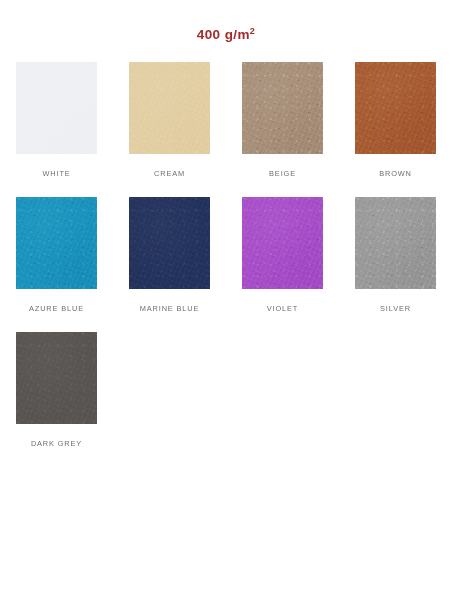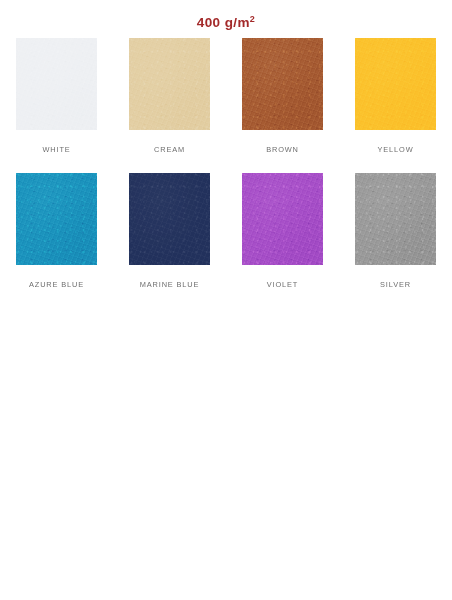--- a/index.html
+++ b/index.html
@@ -23,32 +23,32 @@
     box-sizing: border-box;
   }
 
   .title {
     text-align: center;
     font-size: 13.5px;
     font-weight: bold;
     color: #a32a2a;
     letter-spacing: 0.4px;
     padding-top: 16px;
-    margin: 0 0 2px 0;
+    margin: 12px 0 2px 0;
     line-height: 1;
   }
   .title sup {
     font-size: 9px;
     vertical-align: super;
     line-height: 0;
   }
 
   .grid {
     position: absolute;
-    top: 38px;
+    top: 50px;
     left: 0;
     width: 452px;
     display: grid;
     grid-template-columns: repeat(4, 113px);
     grid-auto-rows: 135px;
   }
 
   .cell {
     display: flex;
     flex-direction: column;
@@ -120,38 +120,42 @@
   <div class="grid">
       <div class="cell">
         <div class="swatch light" style="background-color: rgb(238, 240, 243);"></div>
         <div class="label">WHITE</div>
       </div>
       <div class="cell">
         <div class="swatch light" style="background-color: rgb(227, 207, 164);"></div>
         <div class="label">CREAM</div>
       </div>
       <div class="cell">
+        <div class="swatch" style="background-color: rgb(168, 144, 122);"></div>
+        <div class="label">BEIGE</div>
+      </div>
+      <div class="cell">
         <div class="swatch" style="background-color: rgb(167, 92, 51);"></div>
         <div class="label">BROWN</div>
-      </div>
-      <div class="cell">
-        <div class="swatch light" style="background-color: rgb(251, 194, 44);"></div>
-        <div class="label">YELLOW</div>
       </div>
       <div class="cell">
         <div class="swatch" style="background-color: rgb(27, 147, 189);"></div>
         <div class="label">AZURE BLUE</div>
       </div>
       <div class="cell">
         <div class="swatch dark" style="background-color: rgb(34, 49, 92);"></div>
         <div class="label">MARINE BLUE</div>
       </div>
       <div class="cell">
         <div class="swatch" style="background-color: rgb(167, 79, 200);"></div>
         <div class="label">VIOLET</div>
       </div>
       <div class="cell">
         <div class="swatch" style="background-color: rgb(154, 154, 154);"></div>
         <div class="label">SILVER</div>
       </div>
+      <div class="cell">
+        <div class="swatch dark" style="background-color: rgb(86, 83, 80);"></div>
+        <div class="label">DARK GREY</div>
+      </div>
     </div>
 
 </div>
 
 </body></html>

